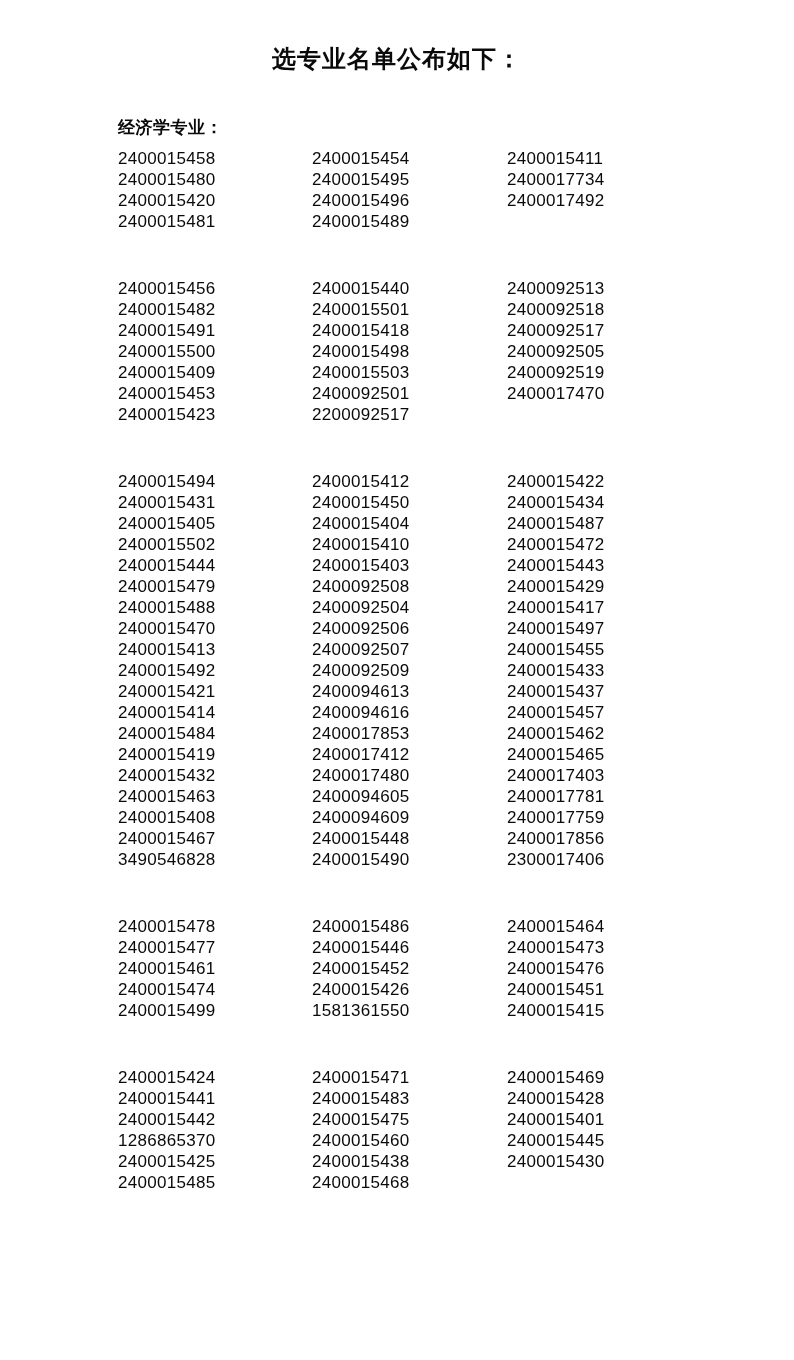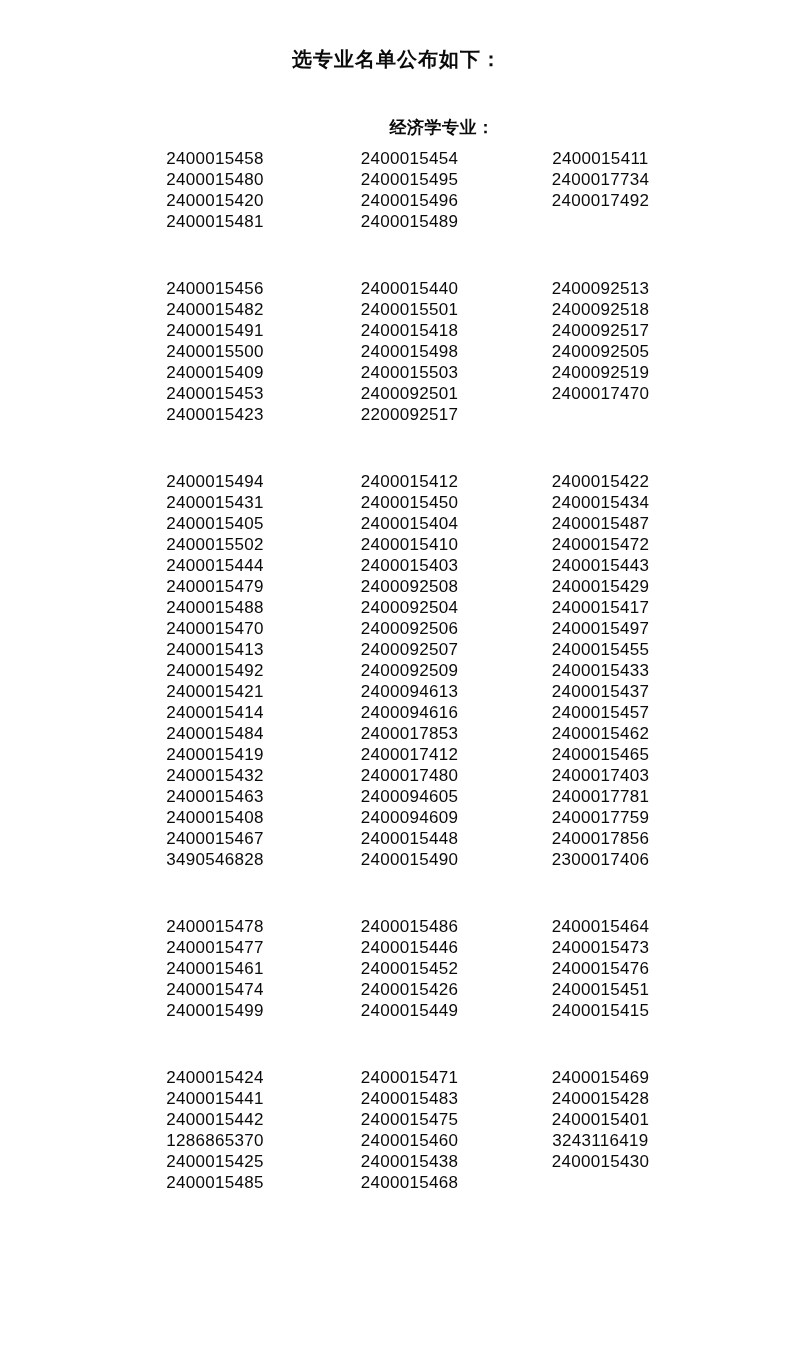--- a/index.html
+++ b/index.html
@@ -11,29 +11,28 @@
     width: 794px;
     height: 1360px;
     overflow: hidden;
     color: #0a0a0a;
     font-family: "Liberation Sans", sans-serif;
   }
   .doc-title {
     margin: 48px 0 0 0;
     text-align: center;
     font-family: "Liberation Serif", serif;
-    font-size: 20px;
+    font-size: 24px;
     font-weight: 700;
     letter-spacing: 1px;
     line-height: 23px;
   }
   .doc-body {
     padding-left: 118px;
     padding-right: 28px;
-    text-align: center;
   }
   .section {
     margin-top: 46px;
   }
   .section-heading {
     margin: 0 0 9px 0;
     font-family: "Liberation Serif", serif;
     font-size: 17px;
     font-weight: 700;
     letter-spacing: 0.5px;
@@ -171,39 +170,39 @@
           <span class="id-cell">2400015477</span>
           <span class="id-cell">2400015446</span>
           <span class="id-cell">2400015473</span>
           <span class="id-cell">2400015461</span>
           <span class="id-cell">2400015452</span>
           <span class="id-cell">2400015476</span>
           <span class="id-cell">2400015474</span>
           <span class="id-cell">2400015426</span>
           <span class="id-cell">2400015451</span>
           <span class="id-cell">2400015499</span>
-          <span class="id-cell">2400015449</span>
+          <span class="id-cell">1581361550</span>
           <span class="id-cell">2400015415</span>
         </div>
   </section>
 
   <section class="section">
     <div class="id-grid">
           <span class="id-cell">2400015424</span>
           <span class="id-cell">2400015471</span>
           <span class="id-cell">2400015469</span>
           <span class="id-cell">2400015441</span>
           <span class="id-cell">2400015483</span>
           <span class="id-cell">2400015428</span>
           <span class="id-cell">2400015442</span>
           <span class="id-cell">2400015475</span>
           <span class="id-cell">2400015401</span>
           <span class="id-cell">1286865370</span>
           <span class="id-cell">2400015460</span>
-          <span class="id-cell">3243116419</span>
+          <span class="id-cell">2400015445</span>
           <span class="id-cell">2400015425</span>
           <span class="id-cell">2400015438</span>
           <span class="id-cell">2400015430</span>
           <span class="id-cell">2400015485</span>
           <span class="id-cell">2400015468</span>
         </div>
   </section>
 </div>
 </main>
 

